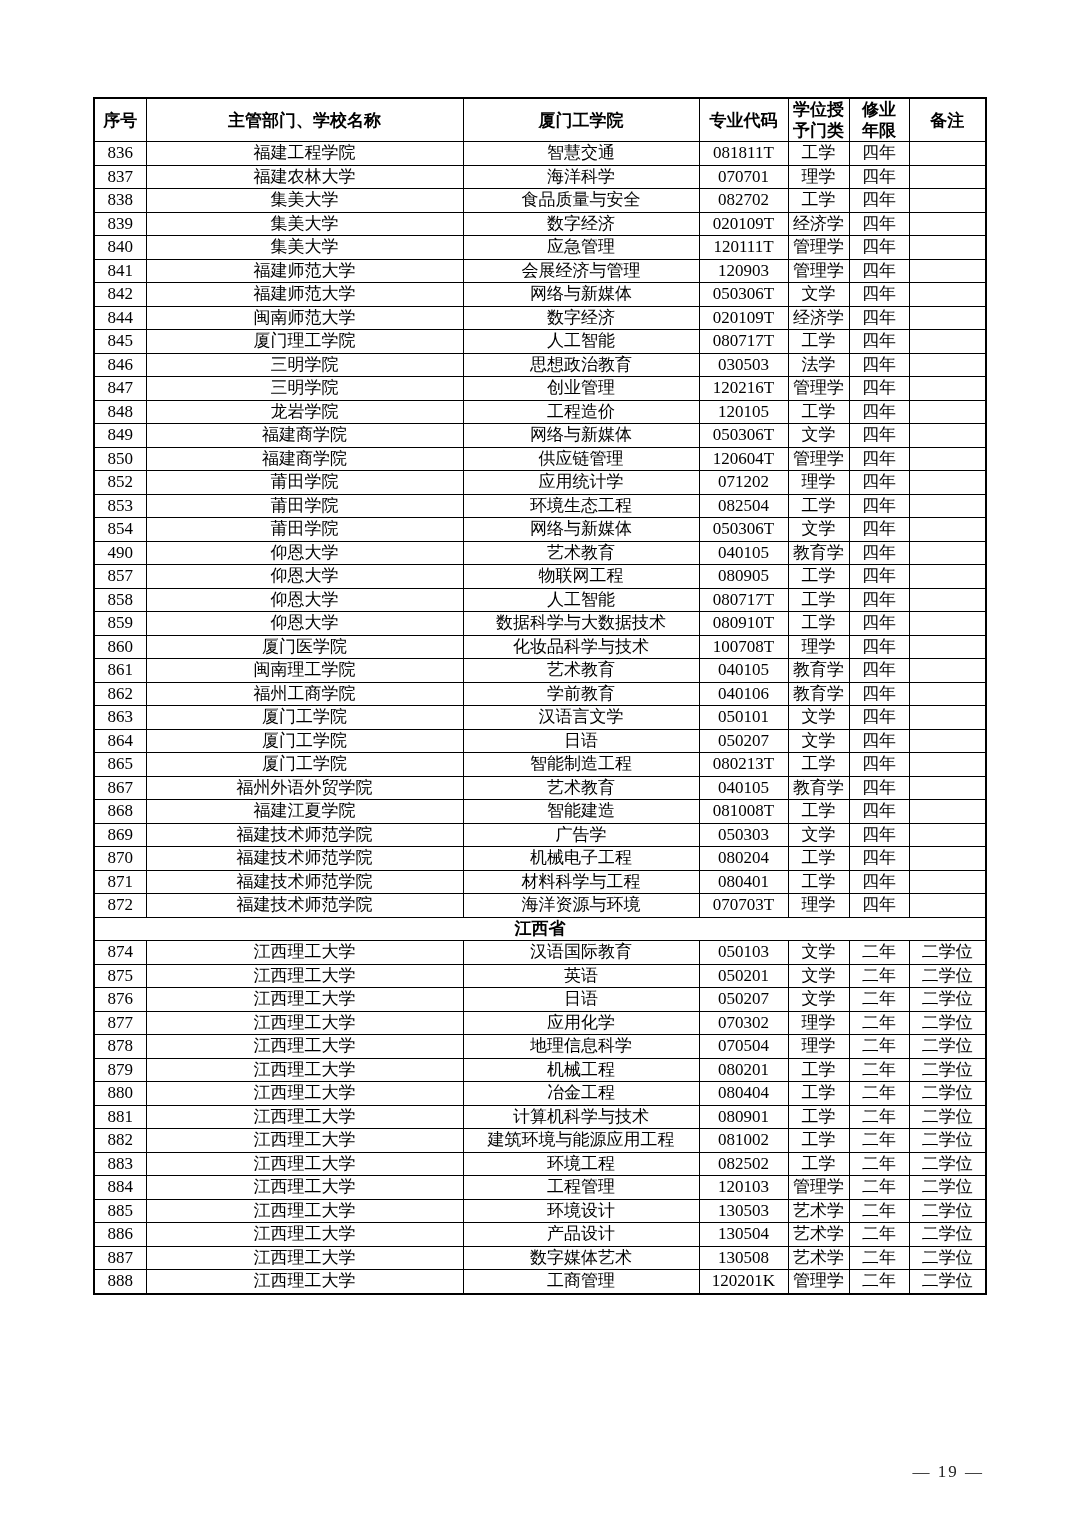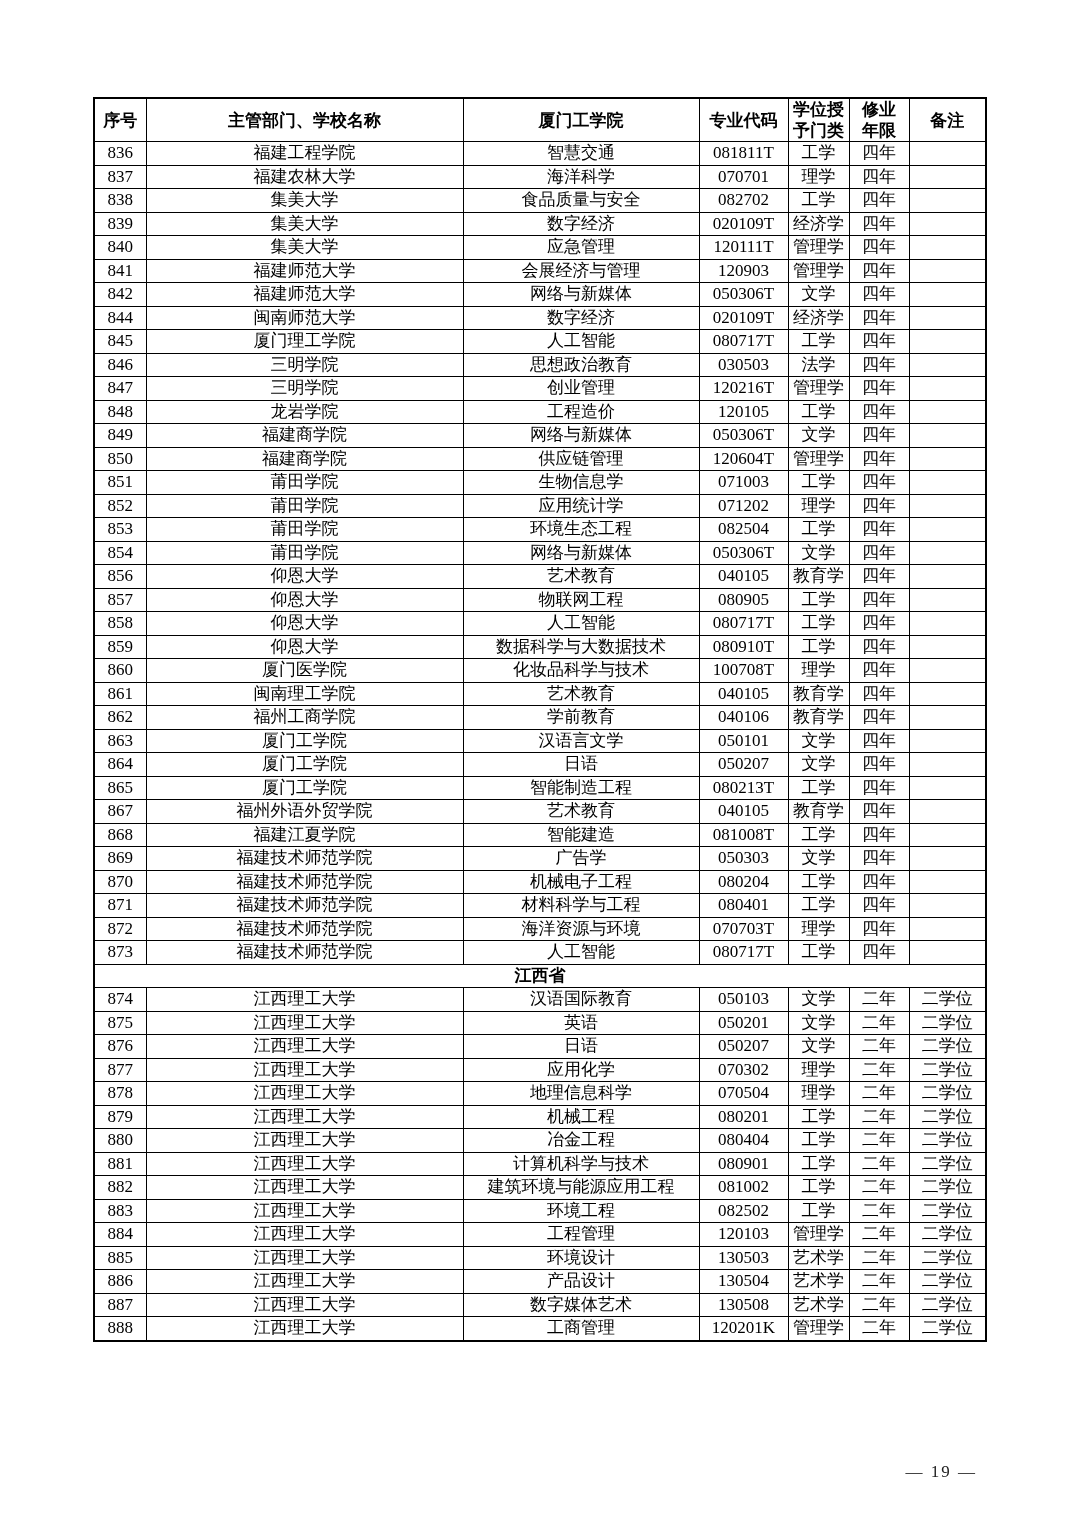--- a/index.html
+++ b/index.html
@@ -44,21 +44,21 @@
     line-height: 22.5px;
   }
   td.section-cell {
     font-family: Liberation Serif, serif;
     font-weight: bold;
     font-size: 17px;
   }
   .page-footer {
     position: absolute;
     top: 1462px;
-    right: 103px;
+    right: 96px;
     font-size: 17px;
     letter-spacing: 2px;
     color: #222;
     font-family: "Liberation Serif", "DejaVu Serif", serif;
   }
 </style>
 </head>
 <body>
 
 <div class="doc-table-wrap">
@@ -206,29 +206,20 @@
         <tr>
           <td>850</td>
           <td>福建商学院</td>
           <td>供应链管理</td>
           <td>120604T</td>
           <td>管理学</td>
           <td>四年</td>
           <td></td>
         </tr>
         <tr>
-          <td>851</td>
-          <td>莆田学院</td>
-          <td>生物信息学</td>
-          <td>071003</td>
-          <td>工学</td>
-          <td>四年</td>
-          <td></td>
-        </tr>
-        <tr>
           <td>852</td>
           <td>莆田学院</td>
           <td>应用统计学</td>
           <td>071202</td>
           <td>理学</td>
           <td>四年</td>
           <td></td>
         </tr>
         <tr>
           <td>853</td>
@@ -242,21 +233,21 @@
         <tr>
           <td>854</td>
           <td>莆田学院</td>
           <td>网络与新媒体</td>
           <td>050306T</td>
           <td>文学</td>
           <td>四年</td>
           <td></td>
         </tr>
         <tr>
-          <td>856</td>
+          <td>490</td>
           <td>仰恩大学</td>
           <td>艺术教育</td>
           <td>040105</td>
           <td>教育学</td>
           <td>四年</td>
           <td></td>
         </tr>
         <tr>
           <td>857</td>
           <td>仰恩大学</td>
@@ -382,29 +373,20 @@
           <td>工学</td>
           <td>四年</td>
           <td></td>
         </tr>
         <tr>
           <td>872</td>
           <td>福建技术师范学院</td>
           <td>海洋资源与环境</td>
           <td>070703T</td>
           <td>理学</td>
-          <td>四年</td>
-          <td></td>
-        </tr>
-        <tr>
-          <td>873</td>
-          <td>福建技术师范学院</td>
-          <td>人工智能</td>
-          <td>080717T</td>
-          <td>工学</td>
           <td>四年</td>
           <td></td>
         </tr>
         <tr>
           <td colspan="7" class="section-cell">江西省</td>
         </tr>
         <tr>
           <td>874</td>
           <td>江西理工大学</td>
           <td>汉语国际教育</td>

